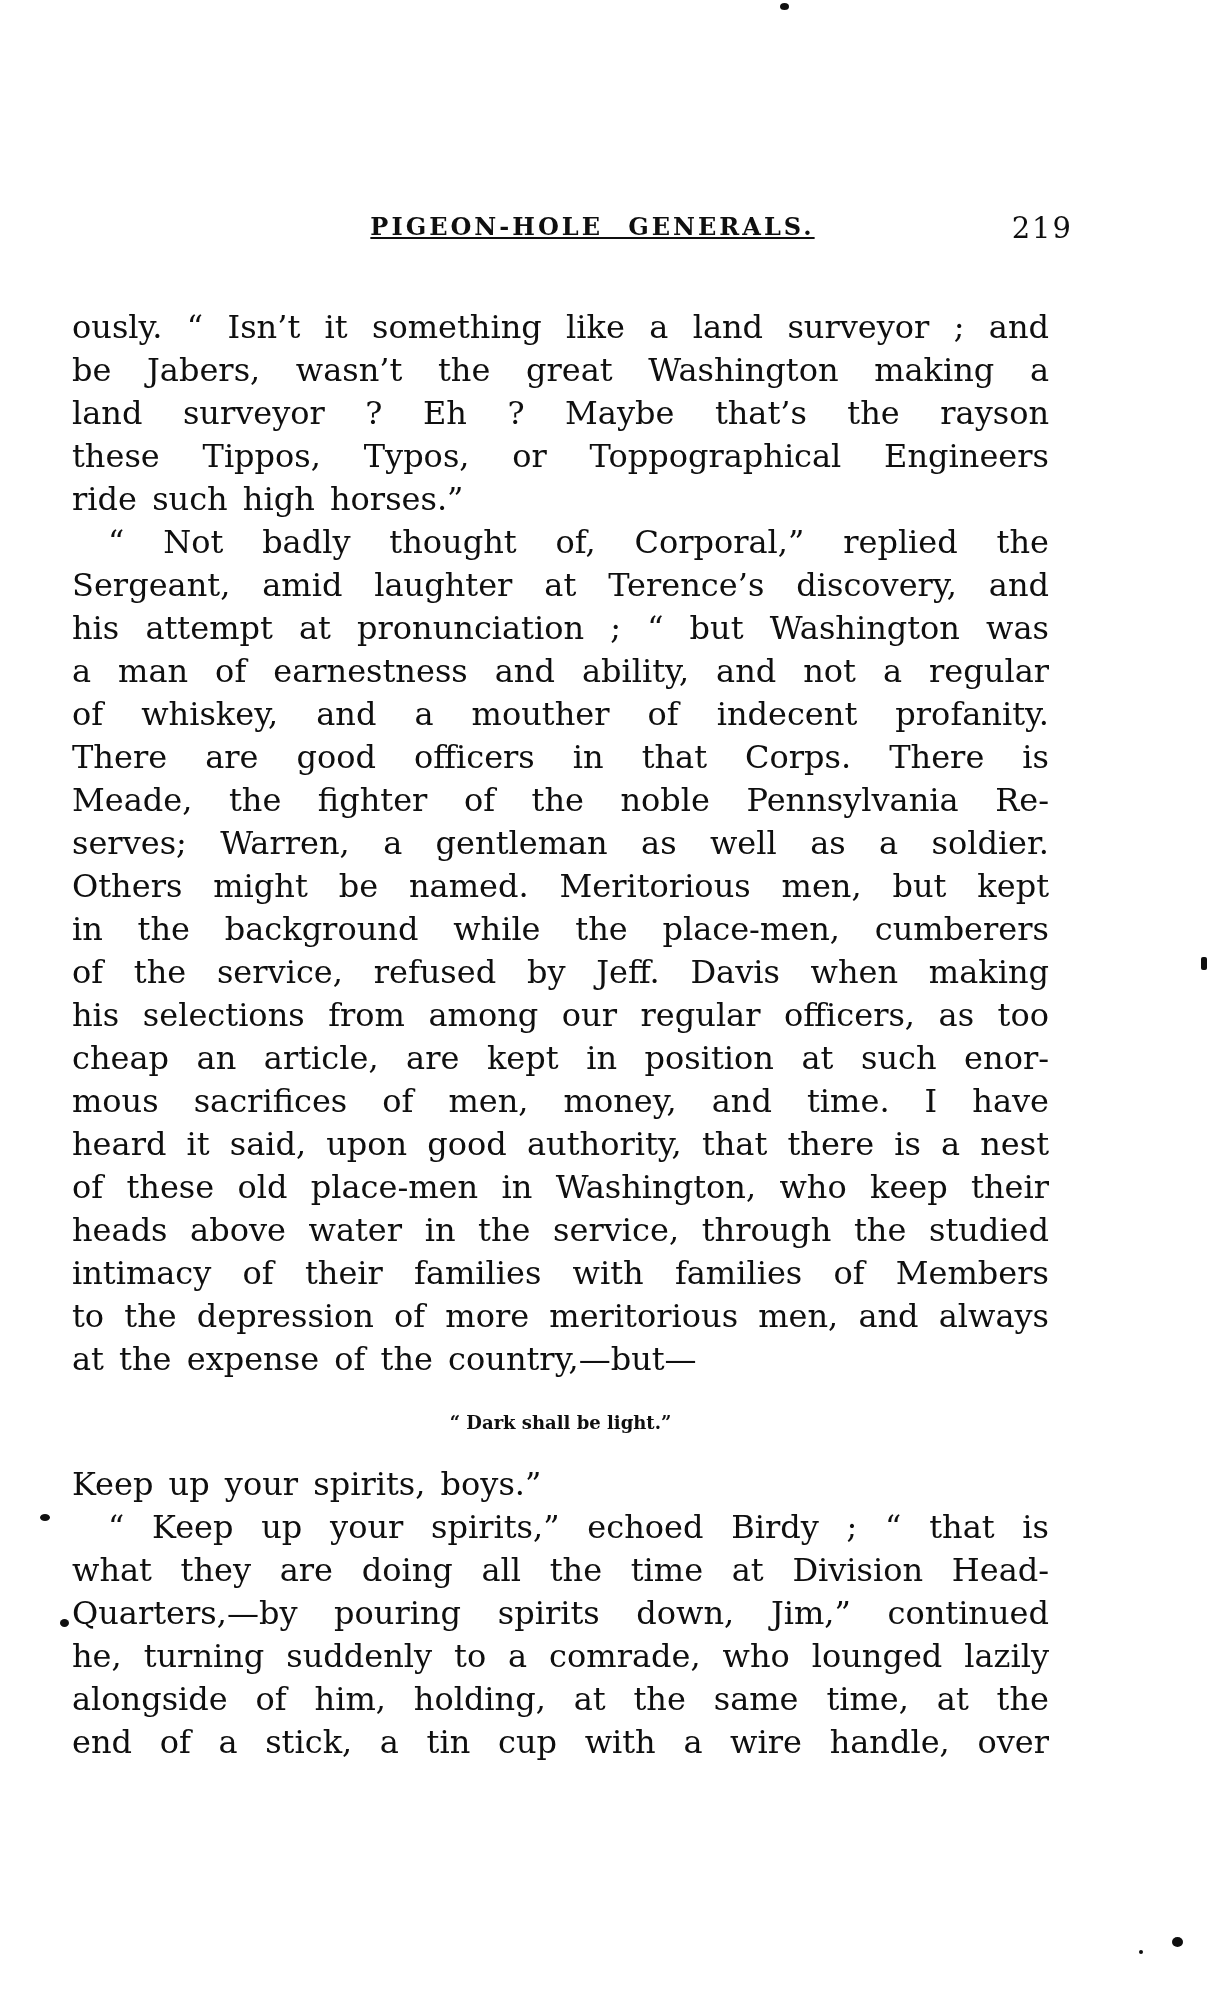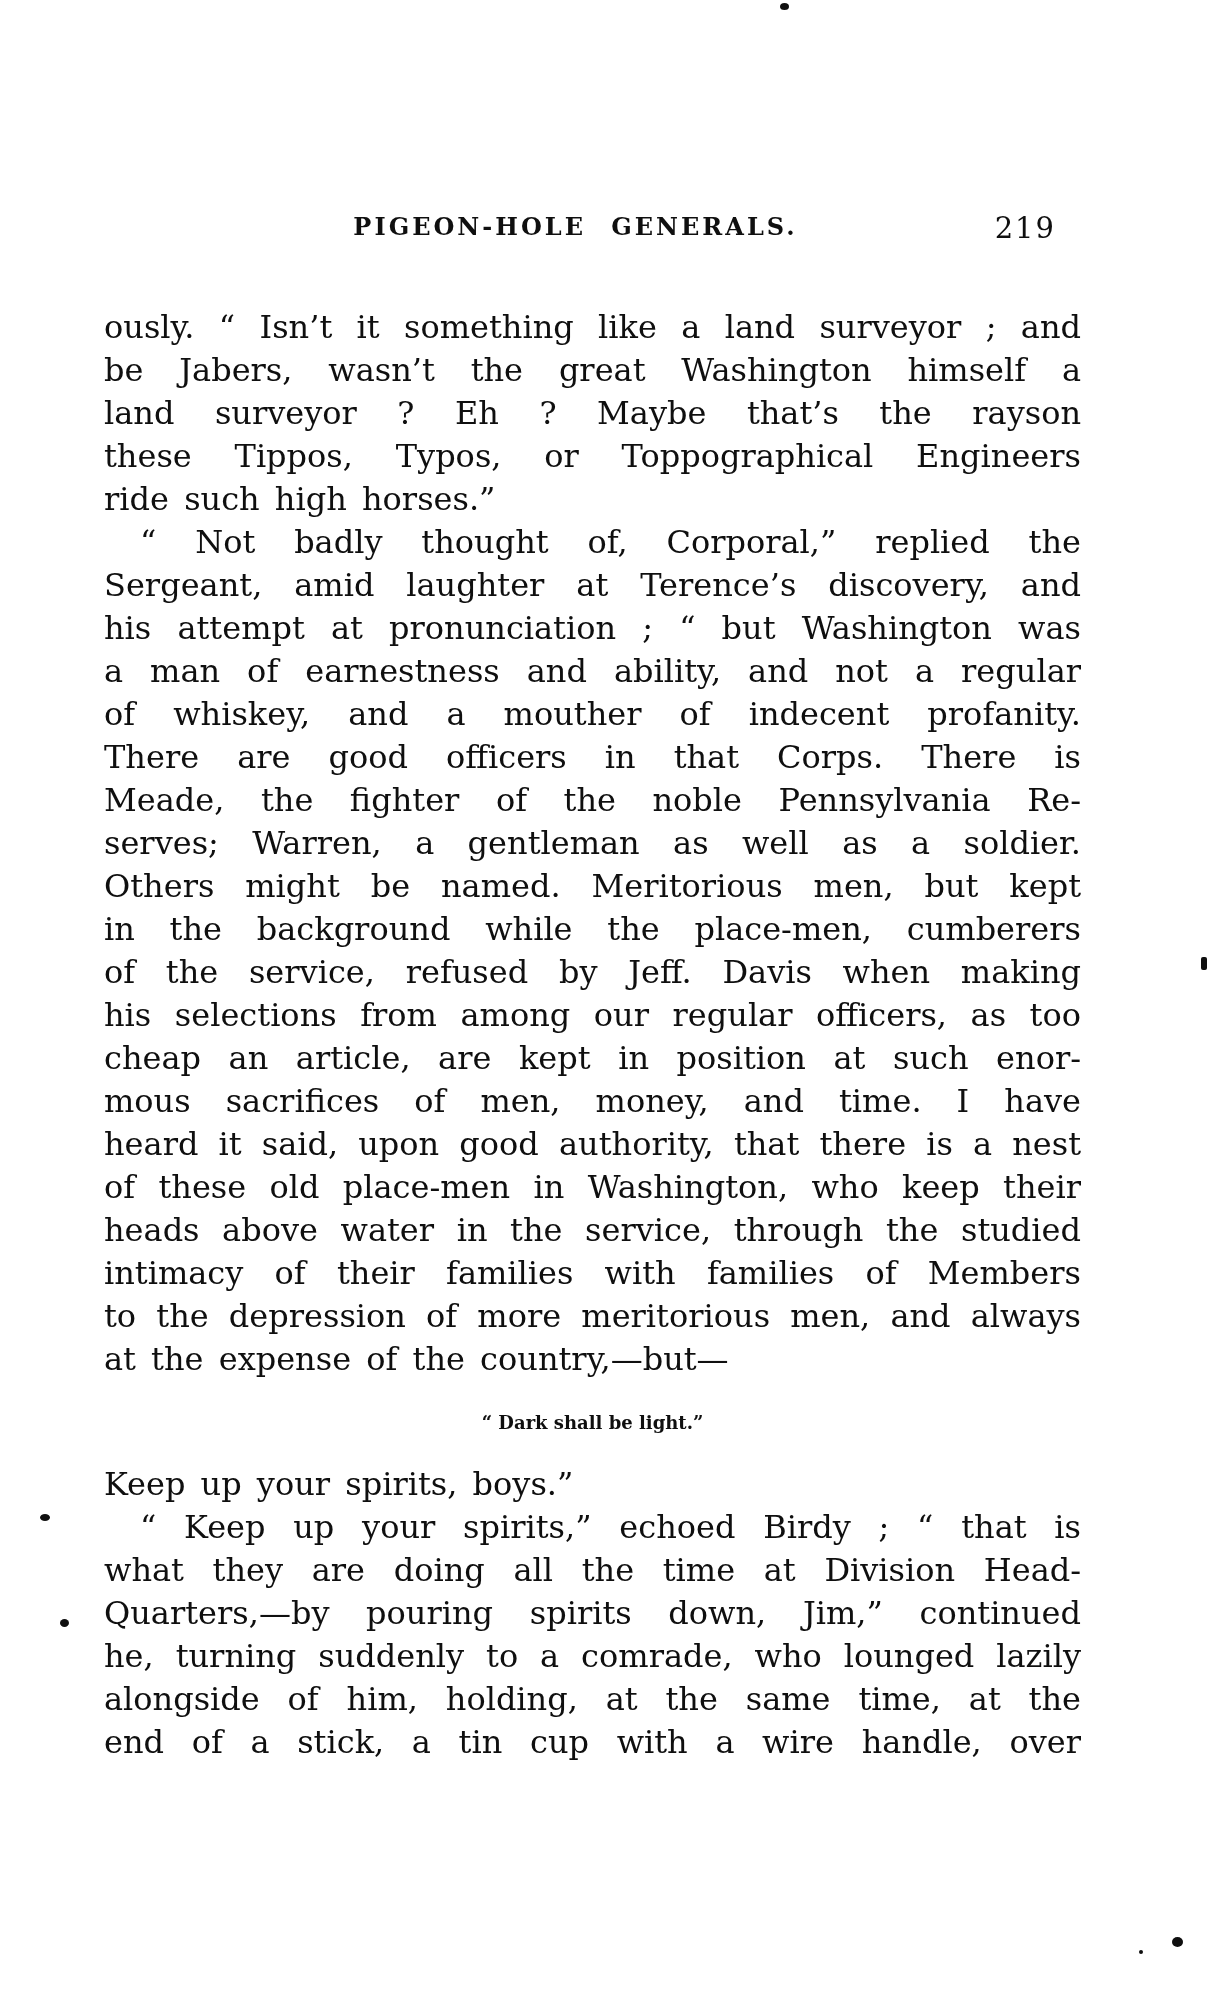--- a/index.html
+++ b/index.html
@@ -8,45 +8,46 @@
     position: relative;
     width: 1211px;
     height: 2002px;
     background: var(--paper);
     color: var(--ink);
     font-family: "DejaVu Serif", "Liberation Serif", serif;
     overflow: hidden;
   }
   .running-head {
     position: absolute;
-    left: 87px;
+    left: 104px;
     top: 210px;
     width: 977px;
     height: 40px;
+    text-decoration: underline;
   }
   .head-title {
     display: block;
     text-align: center;
     font-size: 24px;
     font-weight: bold;
     letter-spacing: 3px;
     word-spacing: 14px;
     line-height: 34px;
   }
   .page-number {
     position: absolute;
     right: 8px;
     top: 1px;
     font-size: 29px;
     letter-spacing: 2px;
     line-height: 34px;
   }
   .page-body {
     position: absolute;
-    left: 104px;
+    left: 72px;
     top: 306px;
     width: 977px;
     font-size: 32px;
     line-height: 43px;
   }
   .para { margin: 0; }
   .para .line {
     height: 43px;
     overflow: hidden;
     text-align: justify;
@@ -78,21 +79,21 @@
 <div class="page">
 
   <div class="running-head">
     <span class="head-title">PIGEON-HOLE GENERALS.</span>
     <span class="page-number">219</span>
   </div>
 
   <div class="page-body">
       <div class="para">
         <div class="line">ously. “ Isn’t it something like a land surveyor ; and</div>
-        <div class="line">be Jabers, wasn’t the great Washington himself a</div>
+        <div class="line">be Jabers, wasn’t the great Washington making a</div>
         <div class="line">land surveyor ? Eh ? Maybe that’s the rayson</div>
         <div class="line">these Tippos, Typos, or Toppographical Engineers</div>
         <div class="line flush">ride such high horses.”</div>
       </div>
       <div class="para indent">
         <div class="line">“ Not badly thought of, Corporal,” replied the</div>
         <div class="line">Sergeant, amid laughter at Terence’s discovery, and</div>
         <div class="line">his attempt at pronunciation ; “ but Washington was</div>
         <div class="line">a man of earnestness and ability, and not a regular</div>
         <div class="line">of whiskey, and a mouther of indecent profanity.</div>

